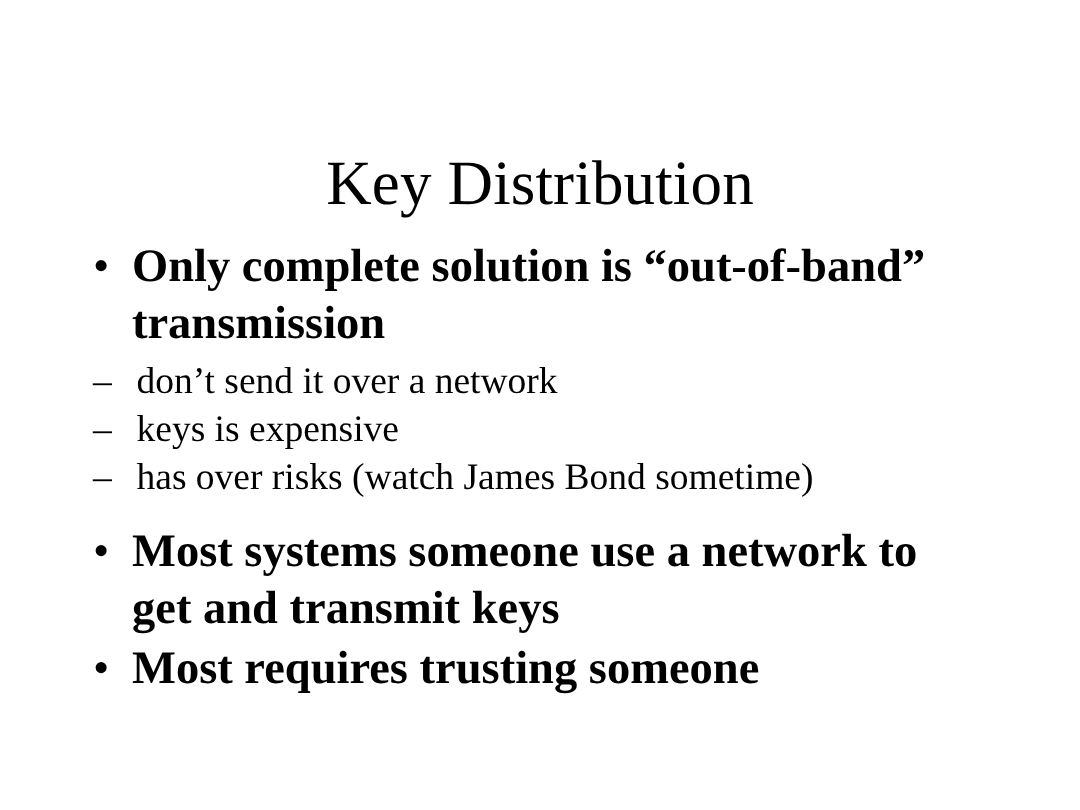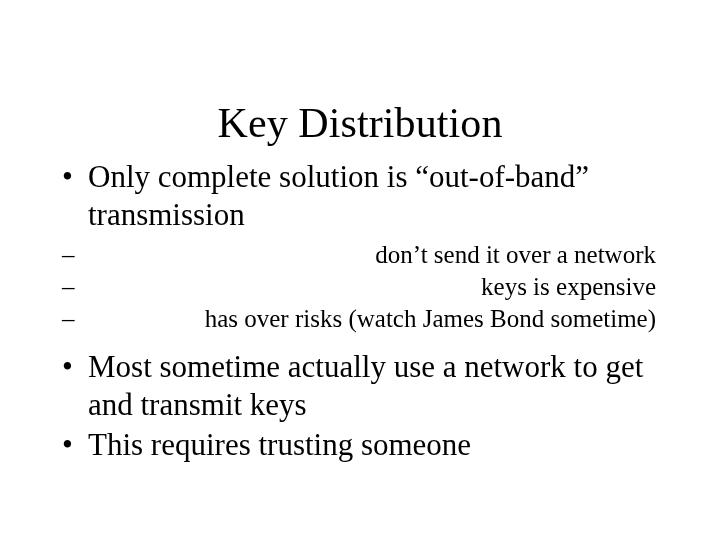--- a/index.html
+++ b/index.html
@@ -64,20 +64,21 @@
     left: 6px;
     top: 0;
     width: 18px;
     font-size: 31px;
     line-height: 38px;
     text-align: left;
   }
 
   li.bullet1 > .text1 {
     display: block;
+    font-weight: bold;
   }
 
   
   ul.level2 {
     list-style: none;
     margin: 5px 0 7px 0;
     padding: 0;
   }
 
   li.bullet2 {
@@ -93,21 +94,20 @@
     left: 0;
     top: 0;
     width: 22px;
     font-size: 25px;
     line-height: 32px;
   }
 
   li.bullet2 > .text2 {
     display: block;
     white-space: nowrap;
-    text-align: right;
   }
 
   .spacer-after-sub {
     height: 6px;
   }
 </style>
 </head>
 <body>
 
 <div class="slide">
@@ -134,24 +134,24 @@
         <li class="bullet2">
           <span class="marker2">–</span>
           <span class="text2">has over risks (watch James Bond sometime)</span>
         </li>
       </ul>
 
       <div class="spacer-after-sub"></div>
 
       <li class="bullet1">
         <span class="marker1">•</span>
-        <span class="text1">Most sometime actually use a network to get and transmit keys</span>
+        <span class="text1">Most systems someone use a network to get and transmit keys</span>
       </li>
 
       <li class="bullet1">
         <span class="marker1">•</span>
-        <span class="text1">This requires trusting someone</span>
+        <span class="text1">Most requires trusting someone</span>
       </li>
 
     </ul>
   </div>
 
 </div>
 
 </body></html>

